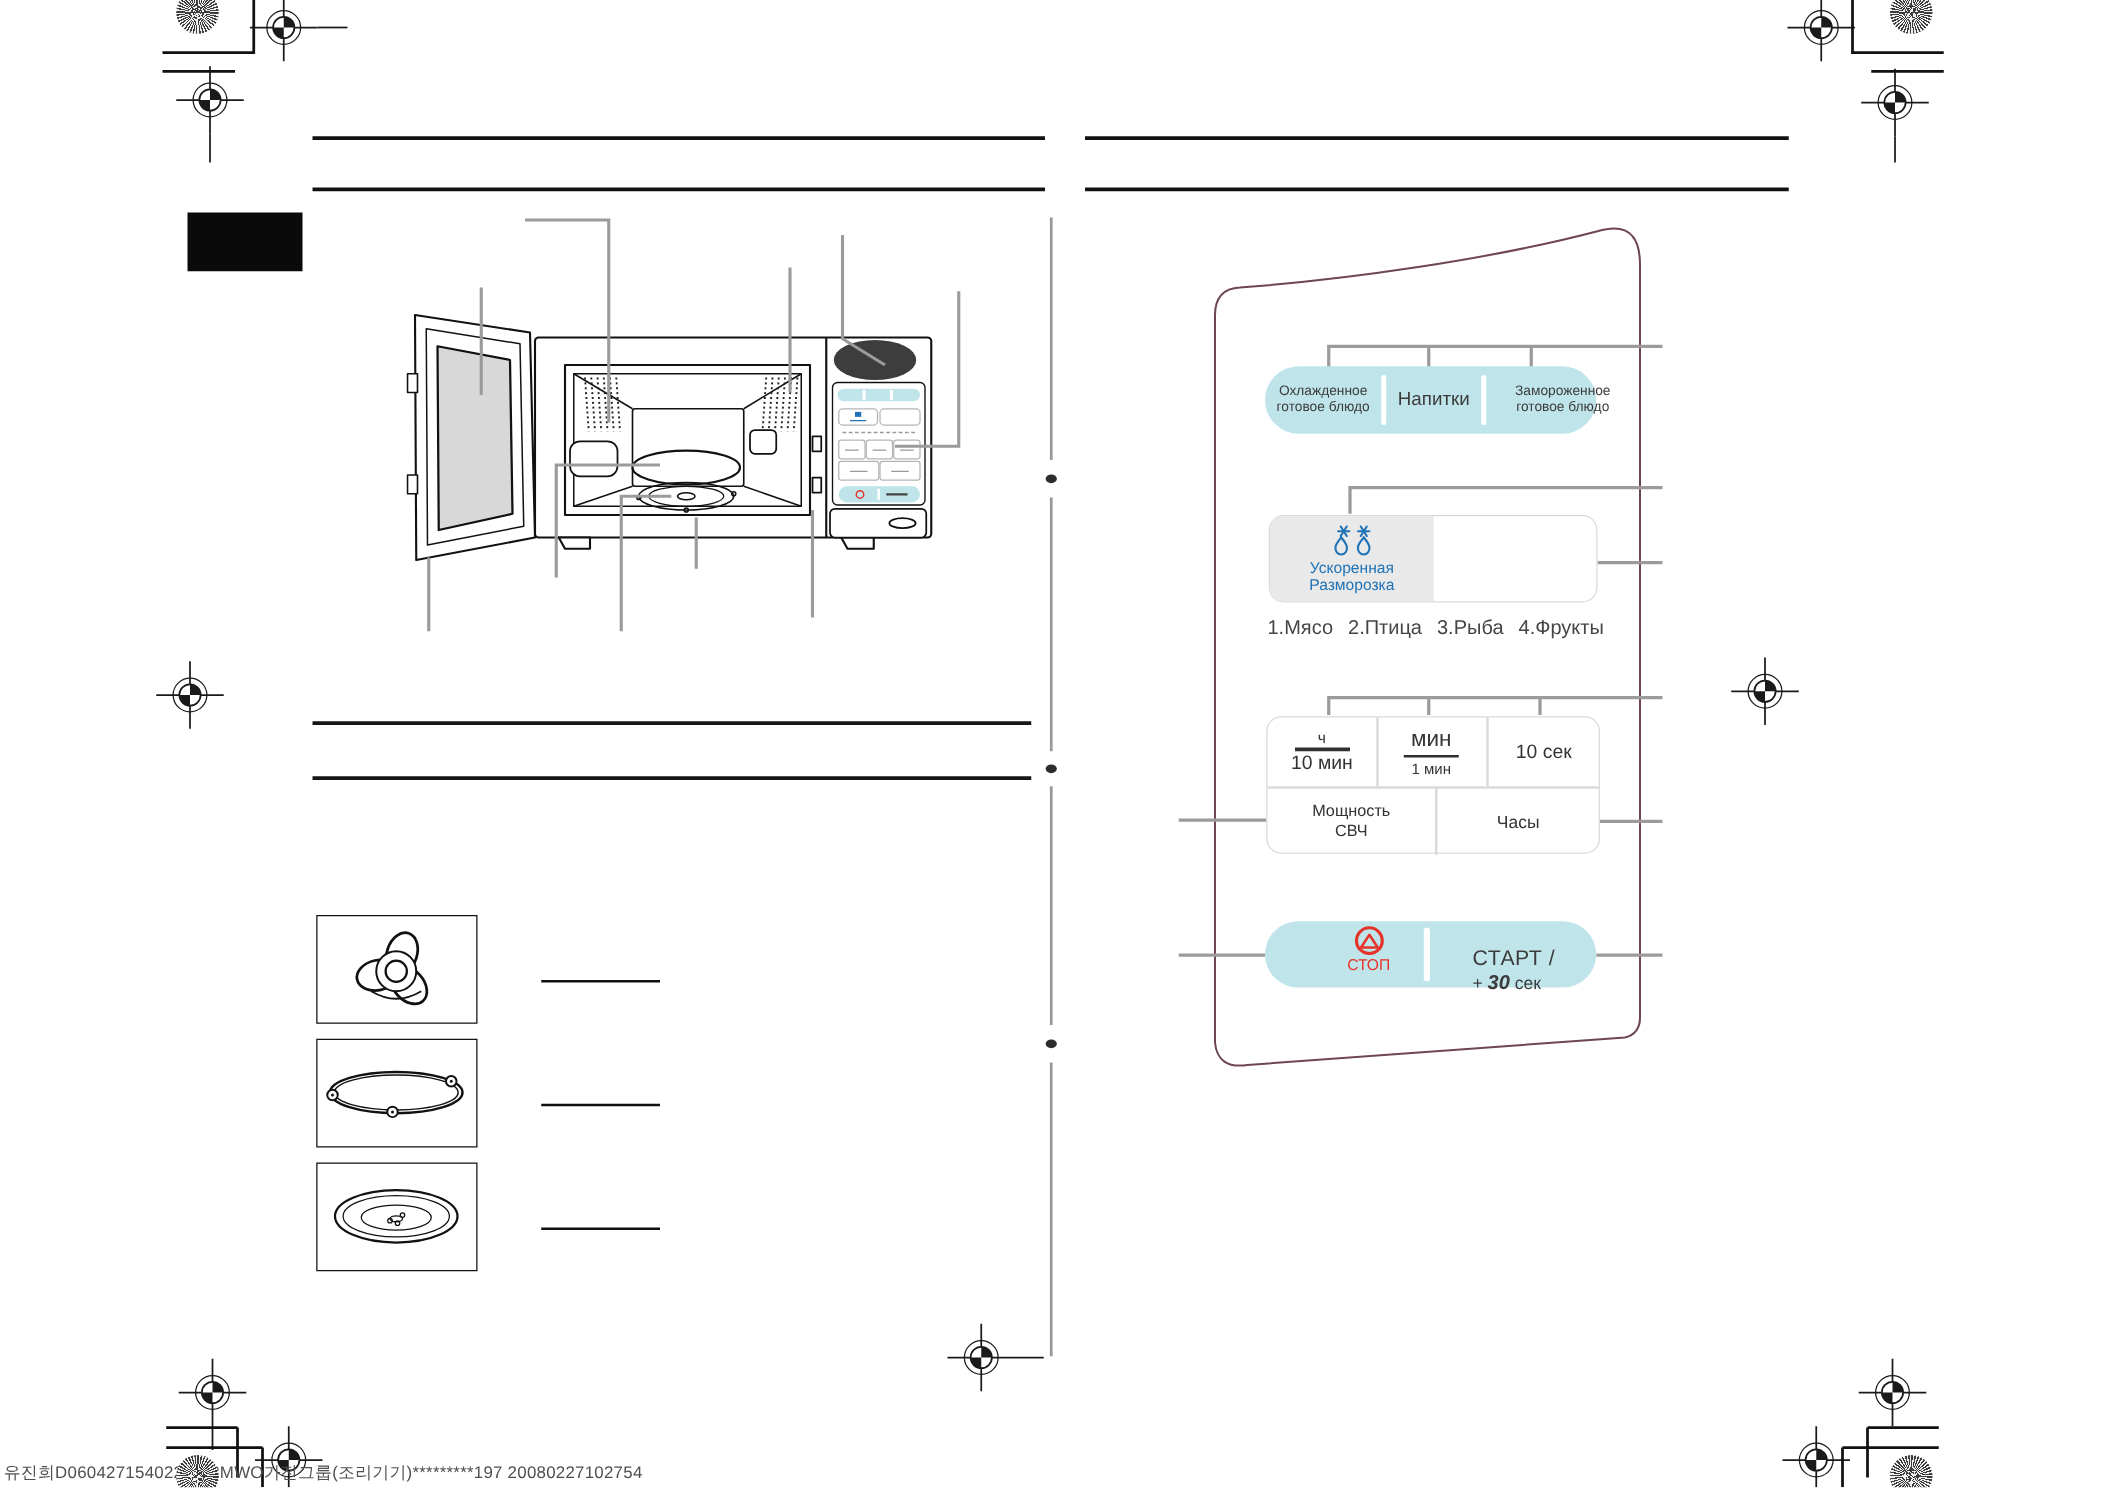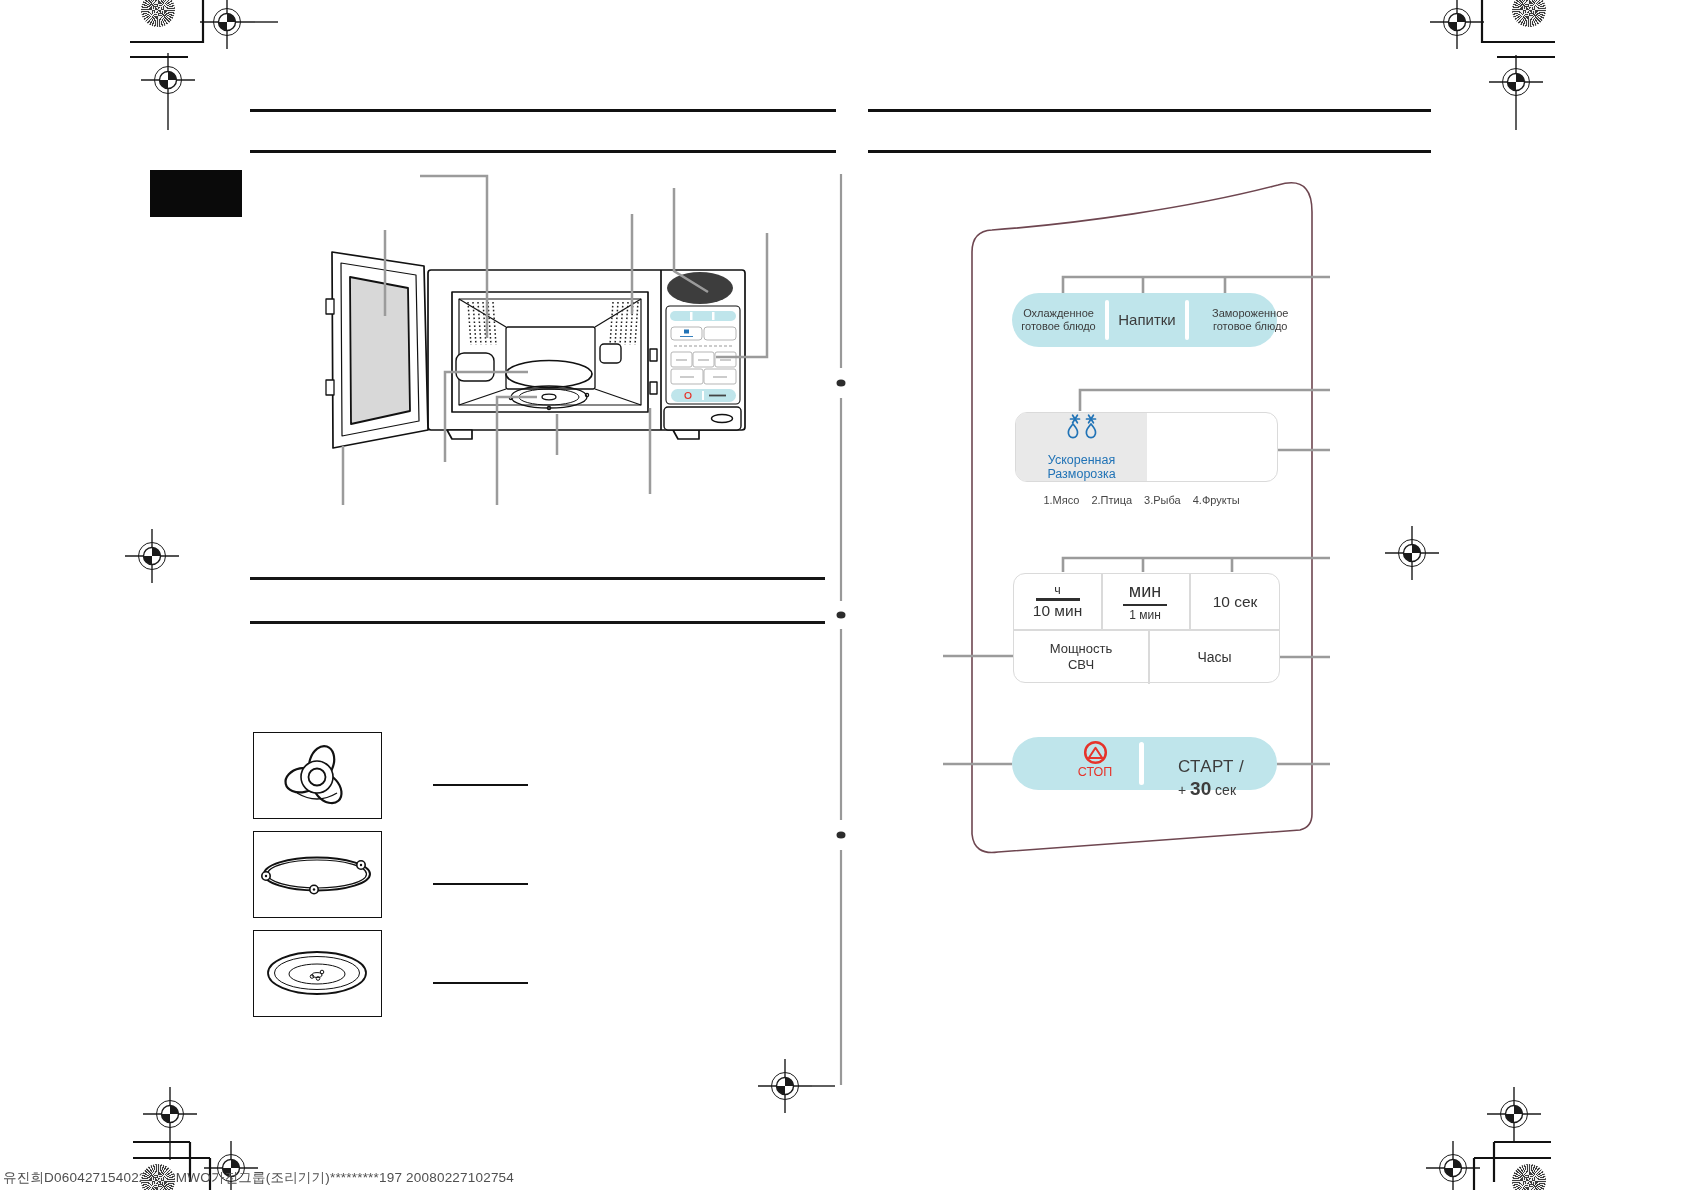--- a/index.html
+++ b/index.html
@@ -16,40 +16,40 @@
   svg{display:block;}
   
   .pill{position:absolute;background:var(--teal,#bfe5eb);border-radius:27px;display:flex;align-items:center;}
   .pill .sep{width:4px;height:40px;background:#fff;border-radius:2px;flex:0 0 auto;}
   .pill .sec{display:flex;flex-direction:column;align-items:center;justify-content:center;
              font-size:11px;line-height:13.5px;color:#3c3c3c;text-align:center;}
   .pill .big{font-size:15px;}
   .defrost{position:absolute;left:1015px;top:412px;width:263px;height:70px;background:#fff;
            border:1.5px solid #dadada;border-radius:12px;box-sizing:border-box;display:flex;}
   .defrost .left{width:131px;height:100%;background:#e9e9e9;border-radius:10px 0 0 10px;
-                 display:flex;flex-direction:column;align-items:center;justify-content:space-between;}
+                 display:flex;flex-direction:column;align-items:center;justify-content:center;}
   .defrost .left .lbl{color:var(--blue,#2173b6);font-size:12.5px;line-height:14px;text-align:center;}
   .defrost .right{flex:1;display:flex;align-items:center;justify-content:center;font-size:14px;color:#3c3c3c;}
-  .cats{position:absolute;left:1008px;top:494px;width:267px;text-align:center;font-size:11px;color:#454545;white-space:nowrap;}
+  .cats{position:absolute;left:1008px;top:494px;width:267px;text-align:center;font-size:16px;color:#454545;white-space:nowrap;}
   .cats span{margin:0 6px;}
   .grid{position:absolute;left:1013px;top:573px;width:267px;height:110px;background:#fff;
         border:1.5px solid #dadada;border-radius:12px;box-sizing:border-box;}
   .grid .gline{position:absolute;background:#dadada;}
   .cell{position:absolute;display:flex;flex-direction:column;align-items:center;justify-content:center;
         color:#333;text-align:center;}
   .fracline{display:block;width:44px;height:2.2px;background:#2f2f2f;margin:1.5px auto;}
   .stoppill{position:absolute;left:1012px;top:737px;width:265px;height:53px;background:var(--teal,#bfe5eb);
             border-radius:27px;}
   .stoppill .divider{position:absolute;left:127px;top:5px;width:5px;height:43px;background:#fff;border-radius:3px;}
   .stopgrp{position:absolute;left:40px;top:3px;width:86px;height:47px;display:flex;flex-direction:column;align-items:center;}
   .stoplbl{color:var(--red,#e6332a);font-size:12.5px;margin-top:-1px;}
   .startgrp{position:absolute;left:166px;top:20px;color:#3c3c3c;}
   .startline1{font-size:17px;letter-spacing:0.4px;}
   .startline2{font-size:14px;margin-top:1px;}
-  .startline2 b{font-size:19px;}
+  .startline2 b{font-size:16px;font-style:italic;}
   .footer{position:absolute;left:3px;top:1169px;font-size:13.5px;color:#4f4f4f;letter-spacing:0.2px;white-space:nowrap;}
 </style>
 </head>
 <body>
 
 <div class="page">
 
   <div class="rule" style="left:250px;top:109px;width:586px;"></div>
   <div class="rule" style="left:250px;top:150px;width:586px;"></div>
   <div class="rule" style="left:868px;top:109px;width:563px;"></div>

